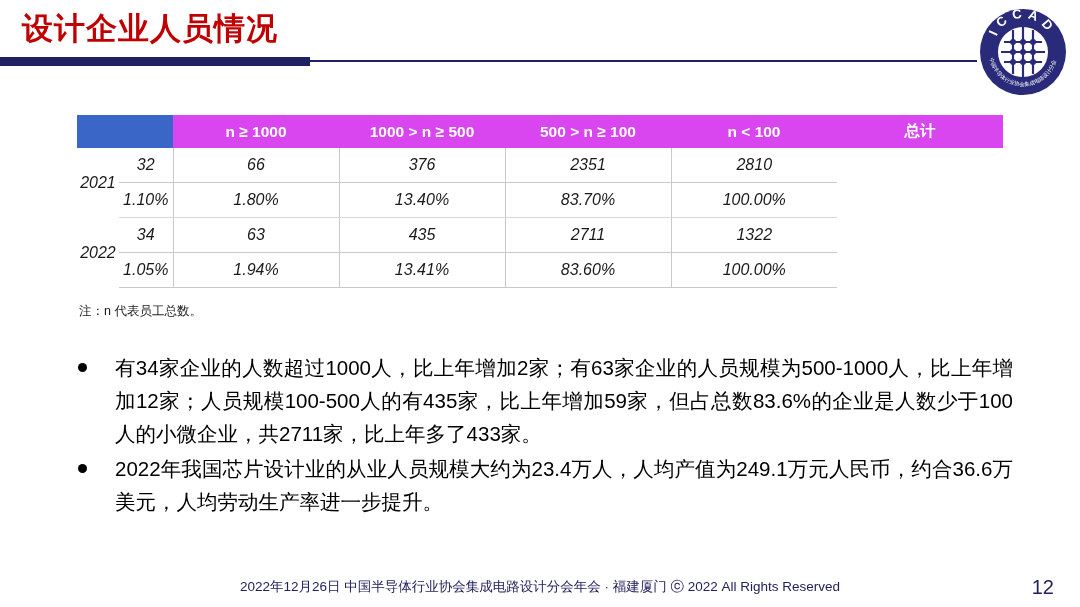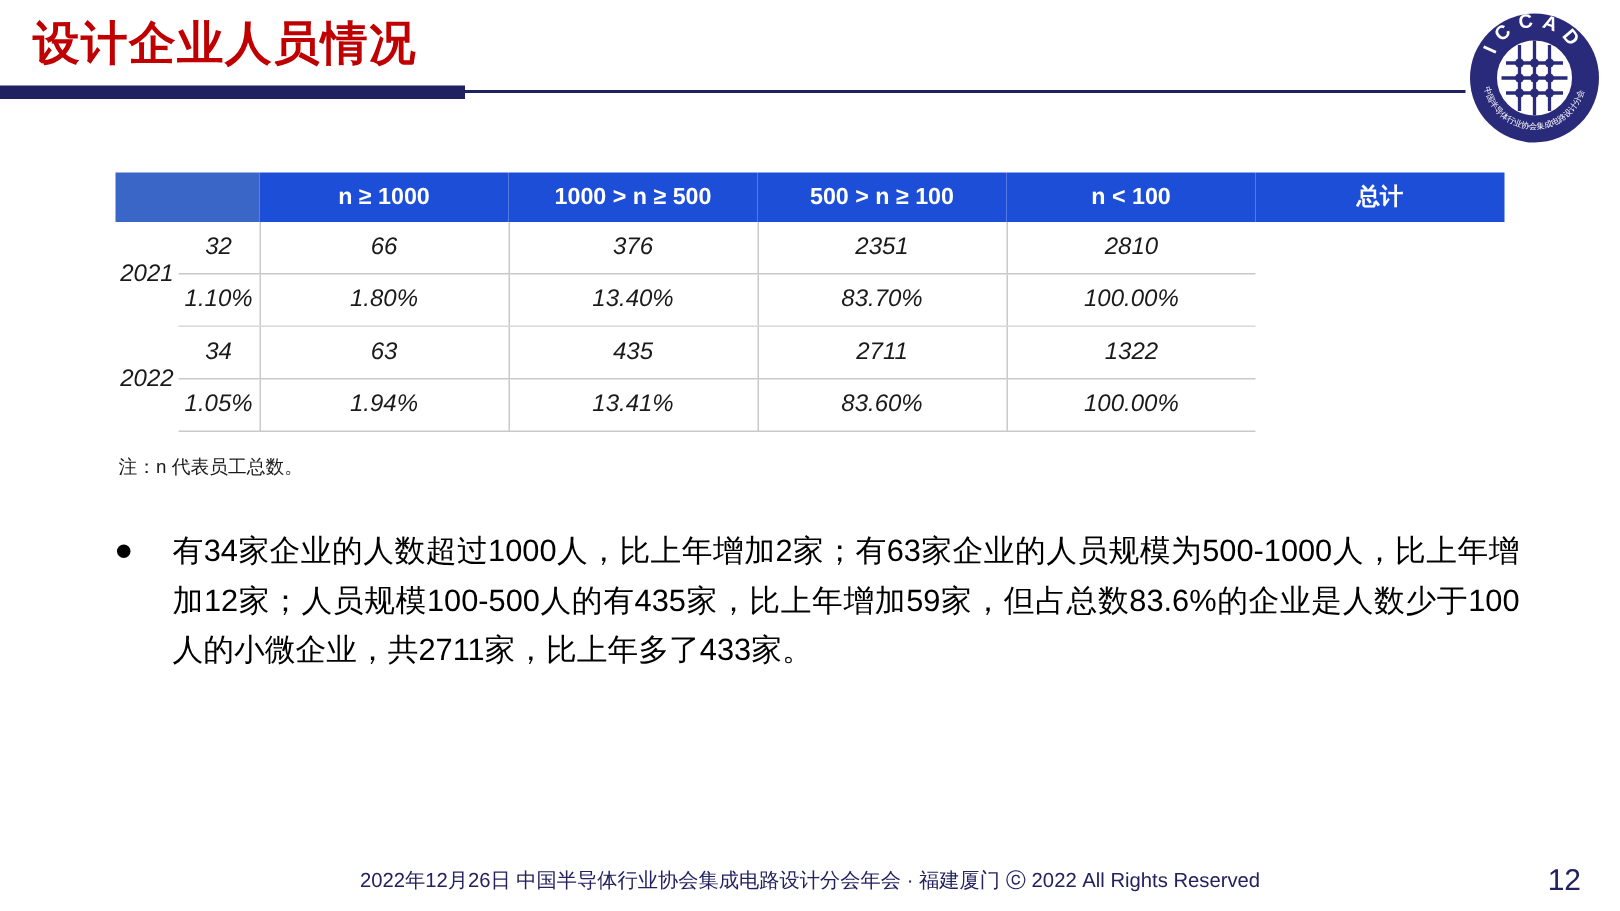--- a/index.html
+++ b/index.html
@@ -57,21 +57,21 @@
   
   #data-table {
     position: absolute;
     left: 77px;
     top: 115px;
     width: 926px;
     border-collapse: collapse;
     font-size: 15px;
   }
   #data-table th {
-    background: #1d4ed8;
+    background: #d946ef;
     color: #ffffff;
     font-weight: bold;
     font-size: 15.5px;
     height: 33px;
     text-align: center;
     border: none;
     padding: 0;
   }
   #data-table th.corner {
     background: #3A66C8;
@@ -254,16 +254,20 @@
   </tbody>
 </table>
 
 <div id="table-note">注：n 代表员工总数。</div>
 
 <div id="bullets">
   <div class="bullet">
     <span class="bullet-dot"></span>
     <span class="bullet-text">有34家企业的人数超过1000人，比上年增加2家；有63家企业的人员规模为500-1000人，比上年增加12家；人员规模100-500人的有435家，比上年增加59家，但占总数83.6%的企业是人数少于100人的小微企业，共2711家，比上年多了433家。</span>
   </div>
+  <div class="bullet">
+    <span class="bullet-dot"></span>
+    <span class="bullet-text">2022年我国芯片设计业的从业人员规模大约为23.4万人，人均产值为249.1万元人民币，约合36.6万美元，人均劳动生产率进一步提升。</span>
+  </div>
 </div>
 
 <div id="footer-text">2022年12月26日 中国半导体行业协会集成电路设计分会年会 · 福建厦门 ⓒ 2022 All Rights Reserved</div>
 <div id="page-number">12</div>
 
 </body></html>

